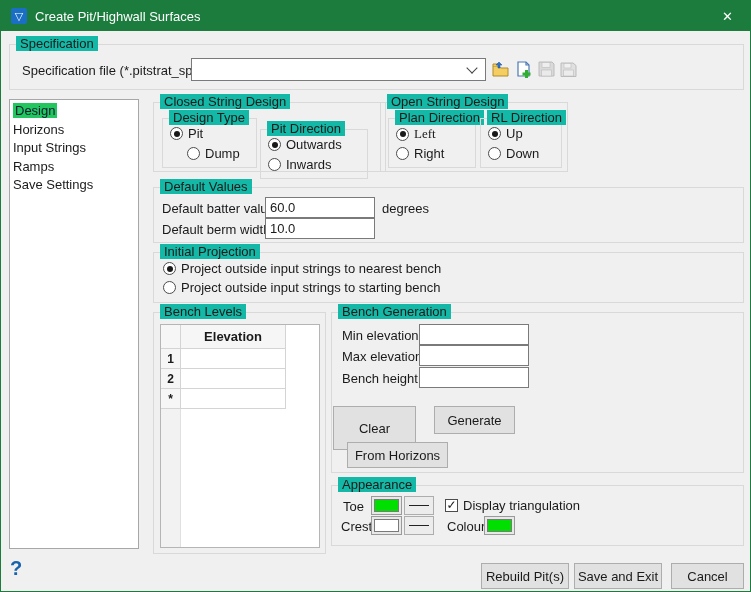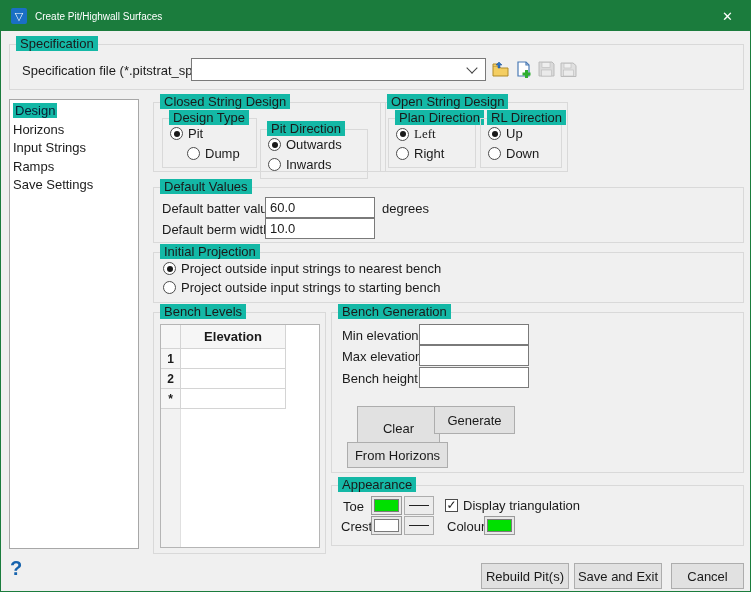--- a/index.html
+++ b/index.html
@@ -5,37 +5,37 @@
   * { margin:0; padding:0; box-sizing:border-box; }
   html,body { background:#cfcfcf; font-family:"Liberation Sans", sans-serif; }
   .window {
     position:relative; width:751px; height:592px;
     background:#f0f0f0; border:1px solid #1b7c3d; overflow:hidden;
     font-size:13px; color:#1a1a1a;
   }
   
   .titlebar { position:absolute; left:0; top:0; width:100%; height:30px; background:#1b7c3d; display:flex; align-items:center; }
   .app-icon { width:16px; height:16px; margin-left:10px; background:#1a6fc4; color:#fff; font-size:11px; line-height:16px; text-align:center; border-radius:2px; }
-  .title-text { color:#fff; margin-left:8px; font-size:10px; }
+  .title-text { color:#fff; margin-left:8px; font-size:13px; }
   .close-btn { position:absolute; right:0; top:0; width:45px; height:30px; color:#fff; font-size:13px; display:flex; align-items:center; justify-content:center; cursor:default; }
   .groupbox { position:absolute; border:1px solid #d9d9d9; }
   .gb-label { position:absolute; top:-9px; left:6px; background:#14b8a6; padding:0 4px; white-space:nowrap; }
   .txt { position:absolute; white-space:nowrap; }
   .input { position:absolute; border:1px solid #7a7a7a; background:#fff; font-family:"Liberation Sans",sans-serif; font-size:13px; padding:0 4px; color:#1a1a1a; }
   .btn { position:absolute; background:#e1e1e1; border:1px solid #adadad; font-family:"Liberation Sans",sans-serif; font-size:13px; color:#1a1a1a; display:flex; align-items:center; justify-content:center; }
   
   .combo { position:absolute; background:#fff; border:1px solid #7a7a7a; display:flex; align-items:center; }
   .combo-value { flex:1; padding-left:4px; }
   .combo-arrow { width:8px; height:8px; border-left:1.5px solid #444; border-bottom:1.5px solid #444; transform:rotate(-45deg); margin-right:9px; margin-top:-4px; }
   .toolbtn { position:absolute; width:21px; height:20px; display:flex; align-items:center; justify-content:center; }
   .toolbtn.disabled { opacity:.55; filter:grayscale(1); }
   
   .listbox { position:absolute; background:#fff; border:1px solid #a7a7a7; padding-top:2px; }
   .list-item { height:18.5px; line-height:18.5px; padding-left:3px; }
-  .list-item .sel { background:#14b8a6; color:#0b1c33; padding:0 2px; }
+  .list-item .sel { background:#22c55e; color:#0b1c33; padding:0 2px; }
   
   .radio-row { position:absolute; display:flex; align-items:center; gap:5px; }
   .radio { width:13px; height:13px; border:1px solid #4c4c4c; border-radius:50%; background:#fff; position:relative; flex:0 0 auto; }
   .radio.checked::after { content:""; position:absolute; left:2.5px; top:2.5px; width:6px; height:6px; background:#1a1a1a; border-radius:50%; }
   .checkbox { width:13px; height:13px; border:1px solid #4c4c4c; background:#fff; position:relative; flex:0 0 auto; font-size:12px; line-height:11px; text-align:center; color:#1a1a1a; }
   
   .bench-table { position:absolute; background:#fff; border:1px solid #b5b5b5; }
   .bt-cell { position:absolute; border-right:1px solid #d4d4d4; border-bottom:1px solid #d4d4d4; display:flex; align-items:center; justify-content:center; }
   .bt-head { background:#f6f6f6; font-weight:bold; }
   .bt-rowhdr { background:#f6f6f6; font-weight:bold; font-size:12px; }
@@ -195,21 +195,21 @@
   </div>
 
   <div class="groupbox" style="left:330px; top:311px; width:413px; height:161px;">
     <span class="gb-label">Bench Generation</span>
     <span class="txt" style="left:10px; top:15px;">Min elevation</span>
     <input class="input" style="left: 87px; top: 11px; width: 110px; height: 21px;" value="">
     <span class="txt" style="left:10px; top:36px;">Max elevation</span>
     <input class="input" style="left: 87px; top: 32px; width: 110px; height: 21px;" value="">
     <span class="txt" style="left:10px; top:58px;">Bench height</span>
     <input class="input" style="left: 87px; top: 54px; width: 110px; height: 21px;" value="">
-    <button class="btn" style="left:25px; top:93px; width:83px; height:44px;text-align:center;">Clear</button>
+    <button class="btn" style="left:1px; top:93px; width:83px; height:44px;text-align:center;">Clear</button>
     <button class="btn" style="left:102px; top:93px; width:81px; height:28px;">Generate</button>
     <button class="btn" style="left:15px; top:129px; width:101px; height:26px;">From Horizons</button>
   </div>
 
   <div class="groupbox" style="left:330px; top:484px; width:413px; height:61px;padding-left:6px;">
     <span class="gb-label">Appearance</span>
     <span class="txt" style="left:11px; top:13px;">Toe</span>
     <div class="swatch" style="left:39px; top:10px; width:31px; height:19px;">
       <div class="swatch-inner" style="background: rgb(0, 224, 0);"></div>
     </div>

